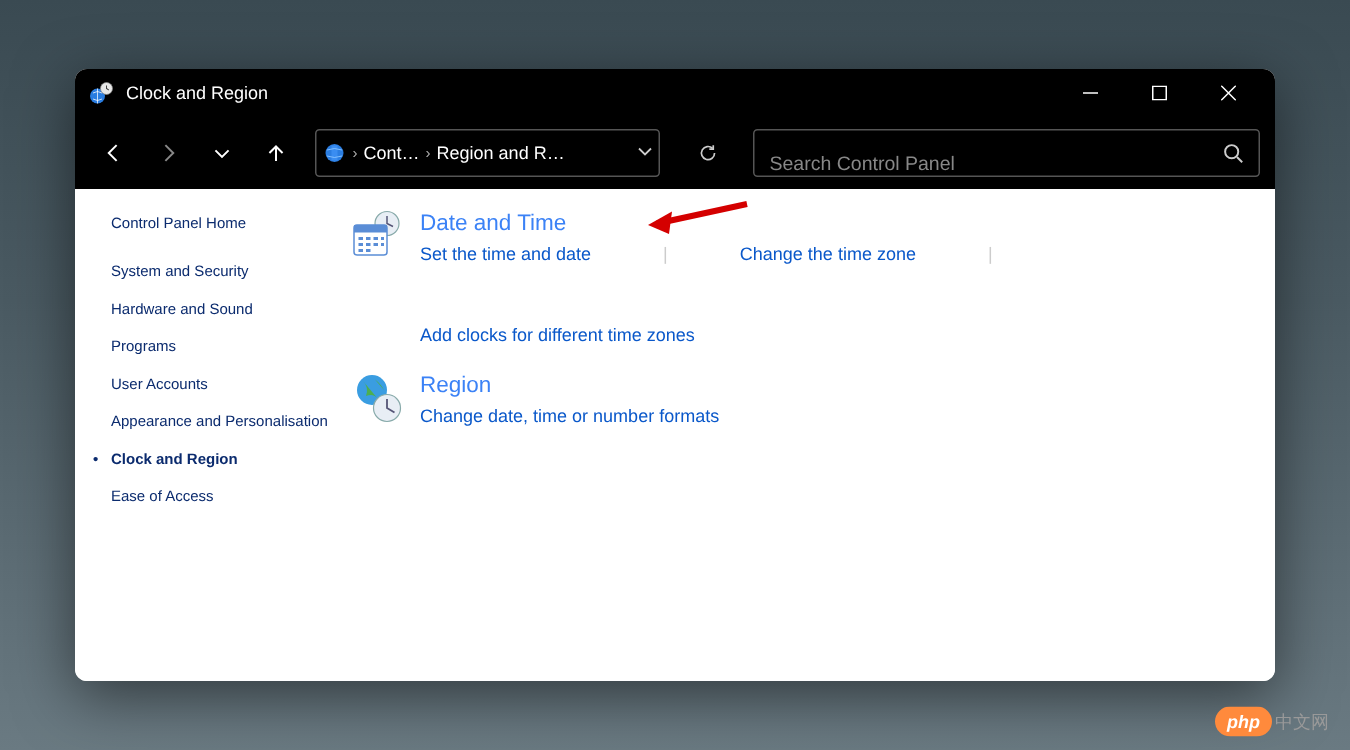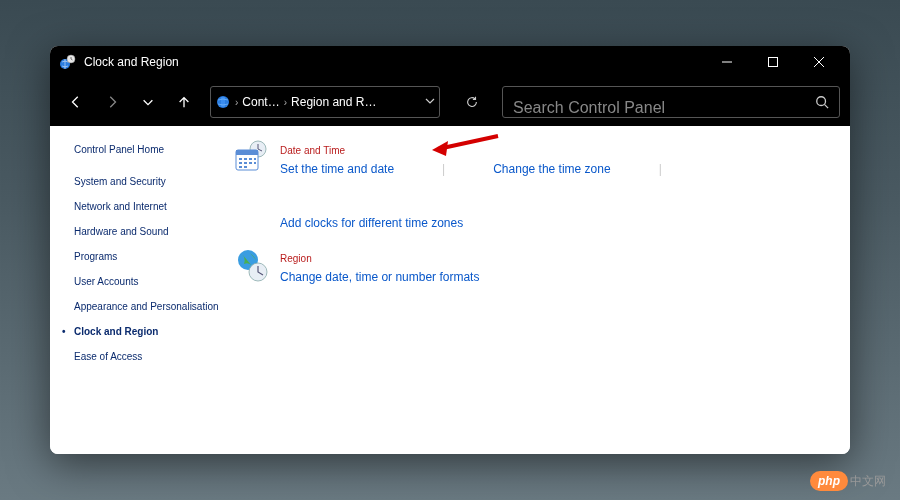--- a/index.html
+++ b/index.html
@@ -42,38 +42,38 @@
   .crumb { white-space:nowrap; overflow:hidden; }
   .addr-drop { margin-left:auto; }
   .refresh { width:40px; height:32px; display:flex; align-items:center; justify-content:center; margin-left:8px; }
   .searchbox {
     flex:1; margin-left:6px; height:32px; background:#000; border:1px solid #555;
     border-radius:3px; display:flex; align-items:center; padding:0 10px; color:#888;
     font-size:12px;
   }
   .searchbox input {
     flex:1; background:transparent; border:none; outline:none; color:#fff;
-    font-size:16px;
+    font-size:13px;
     margin-top:12px;
   }
   .searchbox input::placeholder { color:#888; }
   .search-icon { width:14px; height:14px; stroke:#ccc; fill:none; stroke-width:1.5; }
   .content { flex:1; background:#fff; display:flex; overflow:hidden; }
   .sidebar { width: 180px; padding: 18px 8px 18px 24px; font-size:10px; }
   .cp-home { color:#0b2b6e; display:block; margin-bottom:20px; }
   .side-item { color:#0b2b6e; display:block; margin-bottom:12px; line-height:1.3; }
   .side-item.active { font-weight:700; position:relative; }
   .side-item.active::before {
     content:"•"; position:absolute; left:-12px; color:#0b2b6e;
   }
   .main { flex:1; padding: 14px 20px 20px 4px; position:relative; }
   .cat-row { display:flex; align-items:flex-start; margin-bottom:18px; }
   .cat-icon { width:34px; height:34px; margin-right:12px; flex-shrink:0; }
   .cat-body { flex:1; }
-  .cat-title { color:#b91c1c; font-size:10px; }
+  .cat-title { color:#3b82f6; font-size:15px; }
   .cat-links { margin-top:4px; font-size:12px; display:flex; flex-wrap:wrap; align-items:center;gap:40px; }
   .cat-link { color:#0a58ca; }
   .link-sep { color:#ccc; margin: 0 8px; }
   .arrow-annot {
     position:absolute; left: 200px; top: 6px; pointer-events:none;
   }
   .watermark {
     position:absolute; right:-10px; bottom:-10px;
     font-size:12px; color:#999;
   }
@@ -165,21 +165,20 @@
         <circle cx="7" cy="7" r="5"></circle>
           <path d="M11 11 L15 15"></path>
       </svg>
     </div>
   </div>
 
   <div class="content">
     <div class="sidebar">
       <a class="cp-home">Control Panel Home</a>
       <a class="side-item">System and Security</a>
-      <a class="side-item">Network and Internet</a>
       <a class="side-item">Hardware and Sound</a>
       <a class="side-item">Programs</a>
       <a class="side-item">User Accounts</a>
       <a class="side-item">Appearance and Personalisation</a>
       <a class="side-item active">Clock and Region</a>
       <a class="side-item">Ease of Access</a>
     </div>
 
     <div class="main">
 

